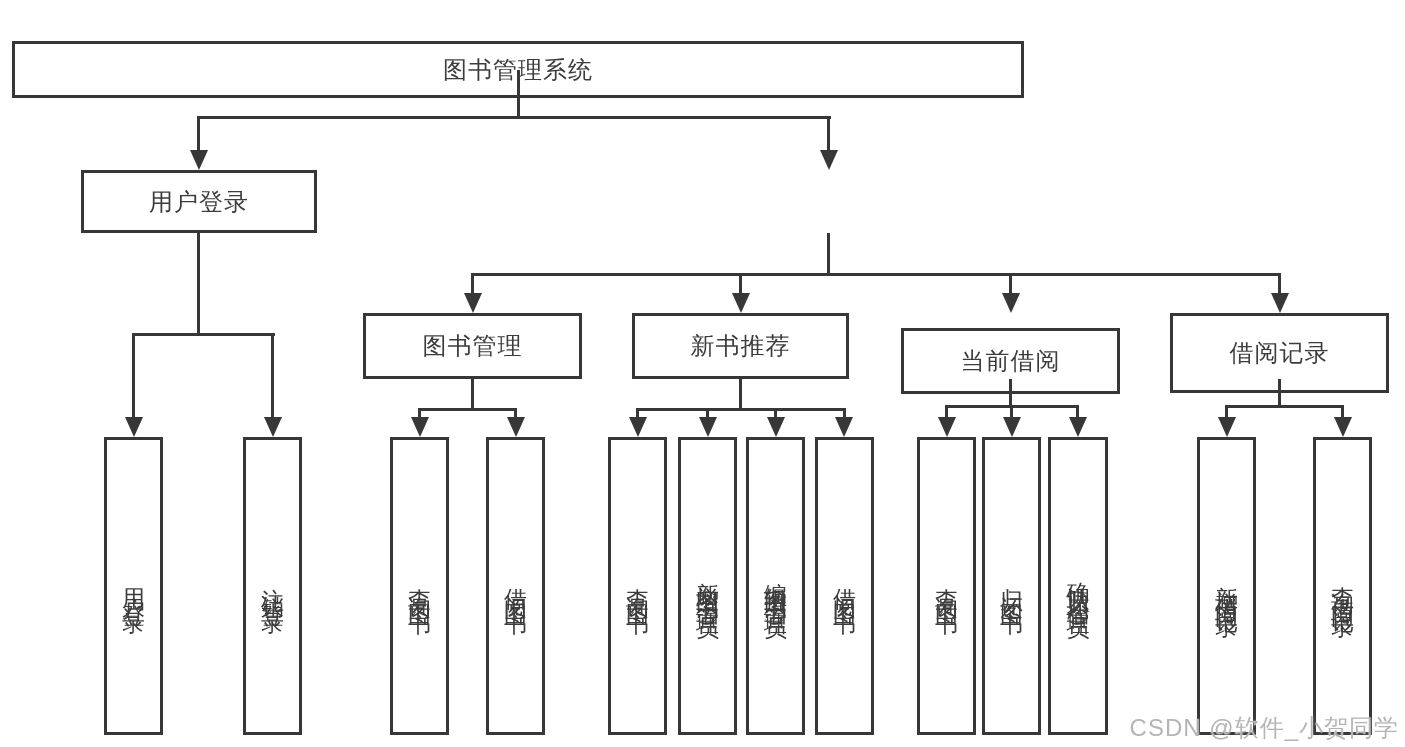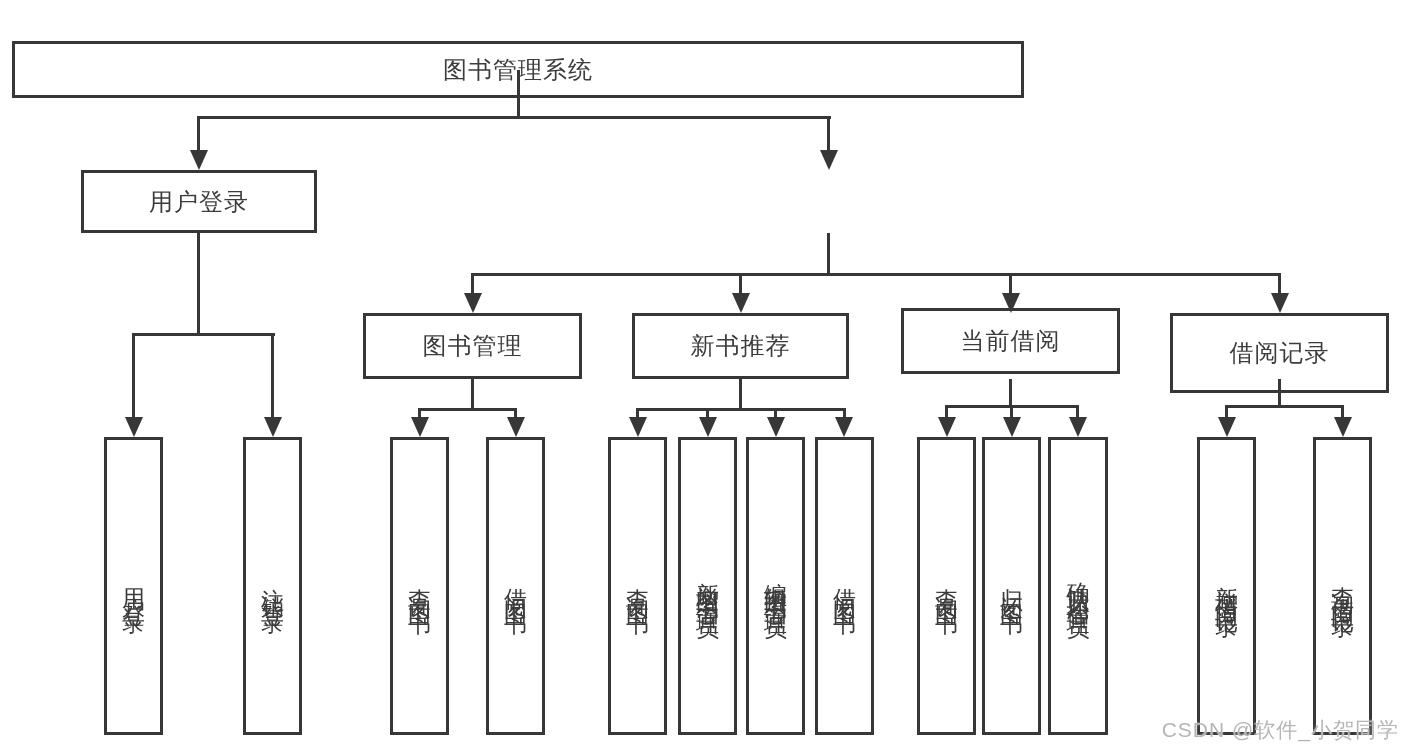--- a/index.html
+++ b/index.html
@@ -47,21 +47,21 @@
     width: 0;
     height: 0;
     border-left: 9px solid transparent;
     border-right: 9px solid transparent;
     border-top: 20px solid #373737;
   }
   .watermark {
     position: absolute;
     right: 6px;
     bottom: 3px;
-    font-size: 21px;
+    font-size: 24px;
     color: #b5b5b5;
     letter-spacing: 1px;
     z-index: 10;
     text-shadow: 0 0 2px rgba(255,255,255,0.9);
   }
 </style>
 </head>
 <body>
 
 <div id="canvas">
@@ -73,21 +73,21 @@
   <div class="box" style="left:81px; top:170px; width:236px; height:63px;">
     <span>用户登录</span>
   </div>
 
   <div class="box" style="left:363px; top:313px; width:219px; height:66px;">
     <span>图书管理</span>
   </div>
   <div class="box" style="left:632px; top:313px; width:217px; height:66px;">
     <span>新书推荐</span>
   </div>
-  <div class="box" style="left:901px; top:308px; width:219px; height:66px;">
+  <div class="box" style="left:901px; top:328px; width:219px; height:66px;">
     <span>当前借阅</span>
   </div>
   <div class="box" style="left:1170px; top:313px; width:219px; height:80px;">
     <span>借阅记录</span>
   </div>
 
   <div class="vbox" style="left:104px; top:437px; width:59px; height:298px;">
     <span>用户登录</span>
   </div>
   <div class="vbox" style="left:243px; top:437px; width:59px; height:298px;">

